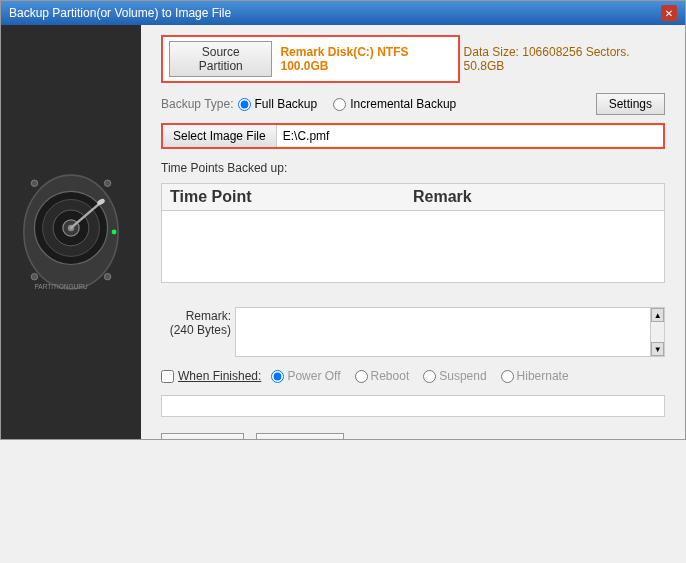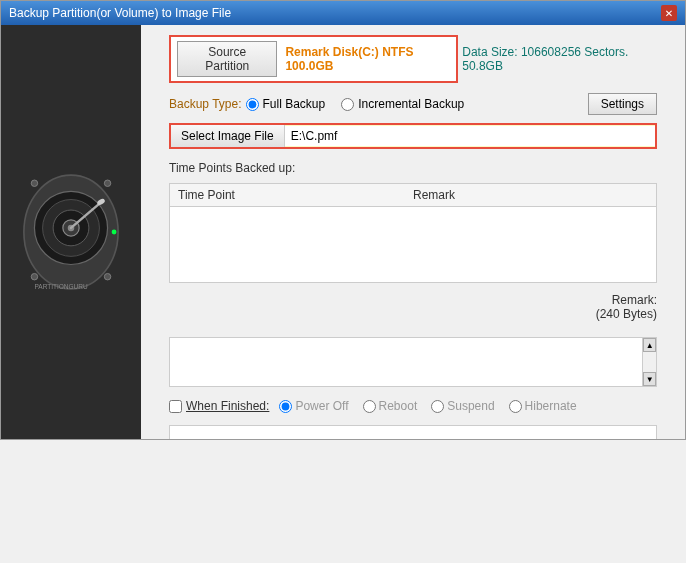--- a/index.html
+++ b/index.html
@@ -60,21 +60,21 @@
       justify-content: center;
       overflow: hidden;
       position: relative;
     }
     .hdd-graphic {
       width: 130px;
       height: 130px;
     }
     .main-panel {
       flex: 1;
-      padding: 10px 28px;
+      padding: 10px 20px;
       display: flex;
       flex-direction: column;
       gap: 8px;
     }
     .source-row {
       display: flex;
       align-items: center;
       gap: 8px;
       border: 2px solid #e74c3c;
       padding: 4px 6px;
@@ -89,31 +89,31 @@
       font-size: 12px;
       color: #333;
     }
     .source-label {
       color: #e67e00;
       font-weight: bold;
       font-size: 12px;
     }
     .data-size-row {
       font-size: 12px;
-      color: #0f766e;
+      color: #a16207;
       margin-left: 4px;
     }
     .header-info {
       display: flex;
       align-items: center;
       justify-content: space-between;
       margin-bottom: 2px;
     }
     .backup-type-label {
-      color: #a16207;
+      color: #737373;
       margin-right: 4px;
     }
     .radio-group {
       display: flex;
       align-items: center;
       gap: 16px;
     }
     .radio-option {
       display: flex;
       align-items: center;
@@ -176,32 +176,32 @@
       min-height: 100px;
       overflow-y: auto;
     }
     .table-header {
       display: flex;
       background: #f5f5f5;
       border-bottom: 1px solid #ccc;
       padding: 4px 8px;
     }
     .table-header-cell {
-      font-size: 12px;
+      font-size: 16px;
       color: #333;
       flex: 1;
+      font-weight: bold;
     }
     .table-body {
       min-height: 80px;
     }
     .remark-section {
       display: flex;
-      gap: 16px;
-      margin-top: 0;
-      flex-direction: column;
+      gap: 4px;
+      margin-top: 16px;
     }
     .remark-label {
       font-size: 12px;
       color: #333;
       white-space: nowrap;
       padding-top: 2px;
       min-width: 70px;
       text-align: right;
     }
     .remark-textarea-container {

